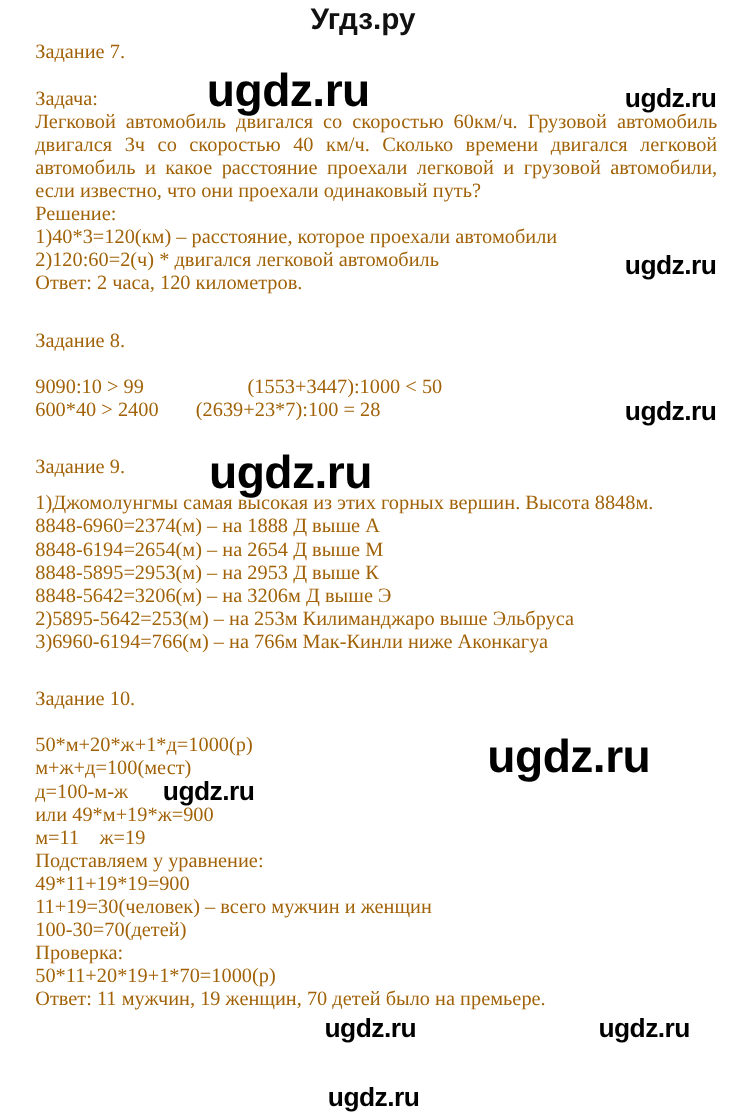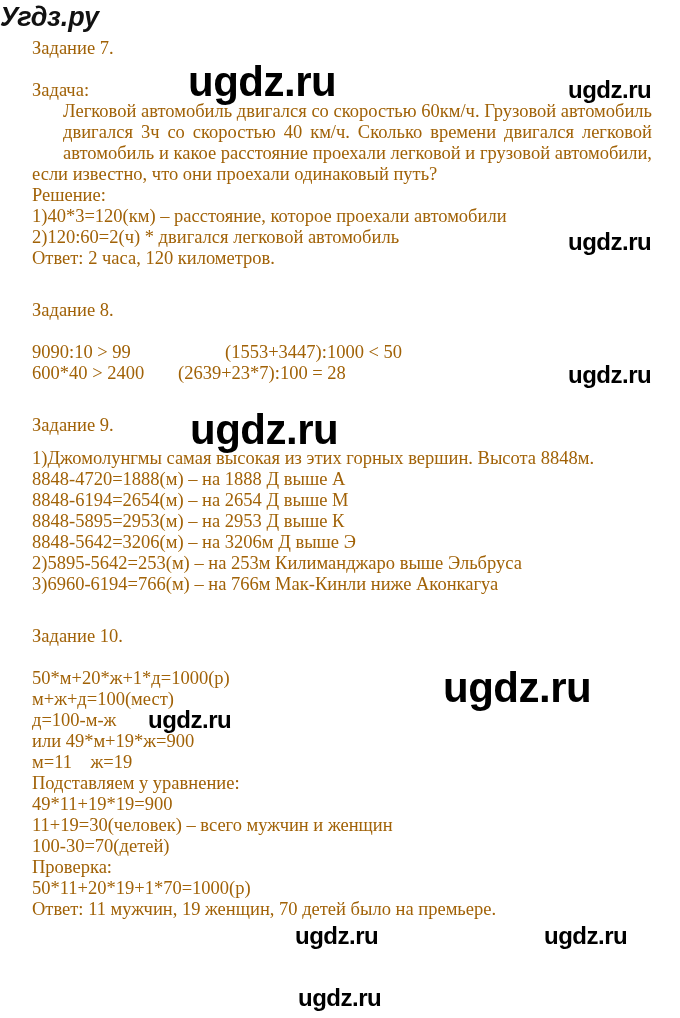--- a/index.html
+++ b/index.html
@@ -1,26 +1,26 @@
 <!DOCTYPE html>
 <html><head>
 <meta charset="utf-8">
 <style>
   html, body { margin: 0; padding: 0; background: #ffffff; }
   body { width: 680px; height: 1018px; position: relative; overflow: hidden; color: #111; }
   .header {
-    position: absolute; left: 0; top: 2px; width: 660px; text-align: left;
-    font-family: "Liberation Sans", sans-serif; font-weight: bold; font-size: 27px; color: #111; font-style: italic;
+    position: absolute; left: 0; top: 2px; width: 660px; text-align: center;
+    font-family: "Liberation Sans", sans-serif; font-weight: bold; font-size: 27px; color: #111;
   }
   .doc {
     position: absolute; left: 32px; top: 38px; width: 620px;
     font-family: "Liberation Serif", serif; font-size: 18.5px; line-height: 21px; color: #a16207;
   }
   .line { white-space: pre; height: 21px; }
-  .justify { text-align: justify; text-align-last: justify; white-space: normal; margin-left: 31px; }
+  .justify { text-align: justify; text-align-last: justify; white-space: normal; }
   .blank { height: 21px; }
   .wm {
     position: absolute; font-family: "Liberation Sans", sans-serif; font-weight: bold; color: #000;
     letter-spacing: -0.5px;
   }
   .wm-big { font-size: 42px; }
   .wm-small { font-size: 24px; }
   .col2 { position: absolute; text-align: right; }
   .row { position: relative; height: 21px; }
 </style>
@@ -54,21 +54,21 @@
   <div class="row">
     <span class="col2" style="left:0">600*40 &gt; 2400</span>
     <span class="col2" style="left:146px">(2639+23*7):100 = 28</span>
   </div>
   <div class="blank"></div>
   <div class="blank" style="height:10px"></div>
 
   <div class="line">Задание 9.</div>
   <div class="blank" style="height:12px"></div>
   <div class="line">1)Джомолунгмы самая высокая из этих горных вершин. Высота 8848м.</div>
-  <div class="line">8848-4720=1888(м) – на 1888 Д выше А</div>
+  <div class="line">8848-6960=2374(м) – на 1888 Д выше А</div>
   <div class="line">8848-6194=2654(м) – на 2654 Д выше М</div>
   <div class="line">8848-5895=2953(м) – на 2953 Д выше К</div>
   <div class="line">8848-5642=3206(м) – на 3206м Д выше Э</div>
   <div class="line">2)5895-5642=253(м) – на 253м Килиманджаро выше Эльбруса</div>
   <div class="line">3)6960-6194=766(м) – на 766м Мак-Кинли ниже Аконкагуа</div>
   <div class="blank"></div>
   <div class="blank" style="height:10px"></div>
 
   <div class="line">Задание 10.</div>
   <div class="blank"></div>

